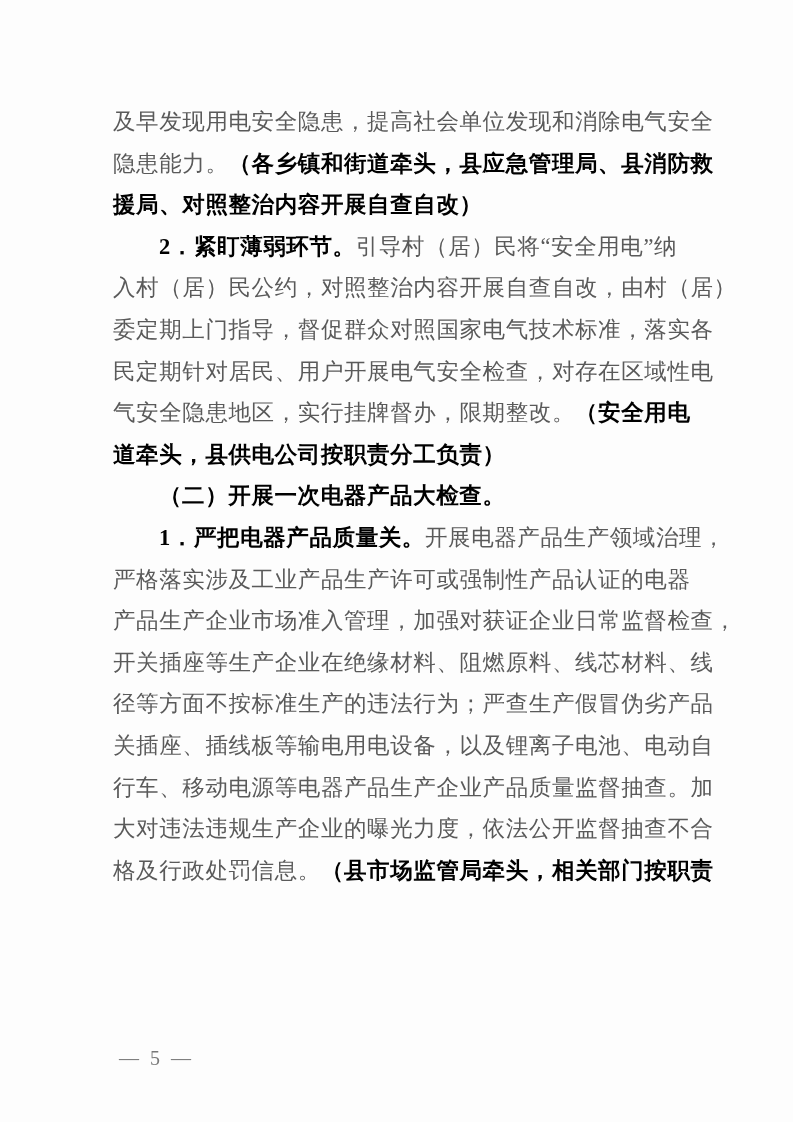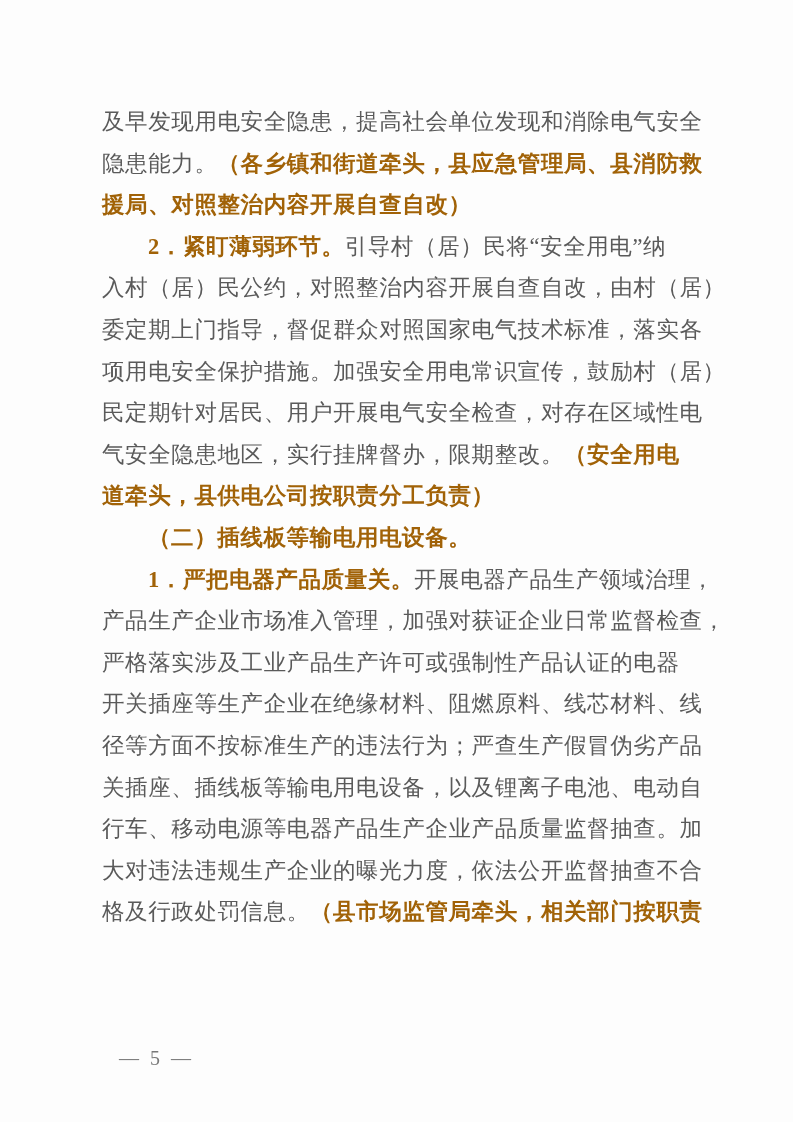--- a/index.html
+++ b/index.html
@@ -10,21 +10,21 @@
   .page {
     position: relative;
     width: 793px;
     height: 1122px;
     background: #fdfdfd;
     overflow: hidden;
     font-family: "Liberation Serif", "DejaVu Serif", serif;
   }
   .doc {
     position: absolute;
-    left: 102px;
+    left: 113px;
     top: 101px;
     width: 610px;
   }
   .paragraph {
     margin: 0;
     padding: 0;
   }
   .line {
     height: 41.6px;
     line-height: 41.6px;
@@ -34,21 +34,21 @@
     white-space: nowrap;
   }
   .line.indent {
     padding-left: 46px;
   }
   .seg {
     font-weight: 400;
   }
   .seg.bold {
     font-weight: 700;
-    color: #a16207;
+    color: #000000;
   }
   .page-num {
     position: absolute;
     left: 119px;
     top: 1043px;
     height: 30px;
     line-height: 30px;
     font-size: 20px;
     letter-spacing: 3px;
     color: #787878;
@@ -62,32 +62,31 @@
   <div class="doc">
       <div class="paragraph">
         <div class="line"><span class="seg">及早发现用电安全隐患，提高社会单位发现和消除电气安全</span></div>
         <div class="line"><span class="seg">隐患能力。</span><span class="seg bold">（各乡镇和街道牵头，县应急管理局、县消防救</span></div>
         <div class="line"><span class="seg bold">援局、对照整治内容开展自查自改）</span></div>
       </div>
       <div class="paragraph">
         <div class="line indent"><span class="seg bold">2．紧盯薄弱环节。</span><span class="seg">引导村（居）民将“安全用电”纳</span></div>
         <div class="line"><span class="seg">入村（居）民公约，对照整治内容开展自查自改，由村（居）</span></div>
         <div class="line"><span class="seg">委定期上门指导，督促群众对照国家电气技术标准，落实各</span></div>
-        <div class="line"><span class="seg">项用电安全保护措施。加强安全用电常识宣传，鼓励村（居）</span></div>
         <div class="line"><span class="seg">民定期针对居民、用户开展电气安全检查，对存在区域性电</span></div>
         <div class="line"><span class="seg">气安全隐患地区，实行挂牌督办，限期整改。</span><span class="seg bold">（安全用电</span></div>
         <div class="line"><span class="seg bold">道牵头，县供电公司按职责分工负责）</span></div>
       </div>
       <div class="paragraph">
-        <div class="line indent"><span class="seg bold">（二）插线板等输电用电设备。</span></div>
+        <div class="line indent"><span class="seg bold">（二）开展一次电器产品大检查。</span></div>
       </div>
       <div class="paragraph">
         <div class="line indent"><span class="seg bold">1．严把电器产品质量关。</span><span class="seg">开展电器产品生产领域治理，</span></div>
+        <div class="line"><span class="seg">严格落实涉及工业产品生产许可或强制性产品认证的电器</span></div>
         <div class="line"><span class="seg">产品生产企业市场准入管理，加强对获证企业日常监督检查，</span></div>
-        <div class="line"><span class="seg">严格落实涉及工业产品生产许可或强制性产品认证的电器</span></div>
         <div class="line"><span class="seg">开关插座等生产企业在绝缘材料、阻燃原料、线芯材料、线</span></div>
         <div class="line"><span class="seg">径等方面不按标准生产的违法行为；严查生产假冒伪劣产品</span></div>
         <div class="line"><span class="seg">关插座、插线板等输电用电设备，以及锂离子电池、电动自</span></div>
         <div class="line"><span class="seg">行车、移动电源等电器产品生产企业产品质量监督抽查。加</span></div>
         <div class="line"><span class="seg">大对违法违规生产企业的曝光力度，依法公开监督抽查不合</span></div>
         <div class="line"><span class="seg">格及行政处罚信息。</span><span class="seg bold">（县市场监管局牵头，相关部门按职责</span></div>
       </div>
     </div>
   <div class="page-num">— 5 —</div>
 </div>

